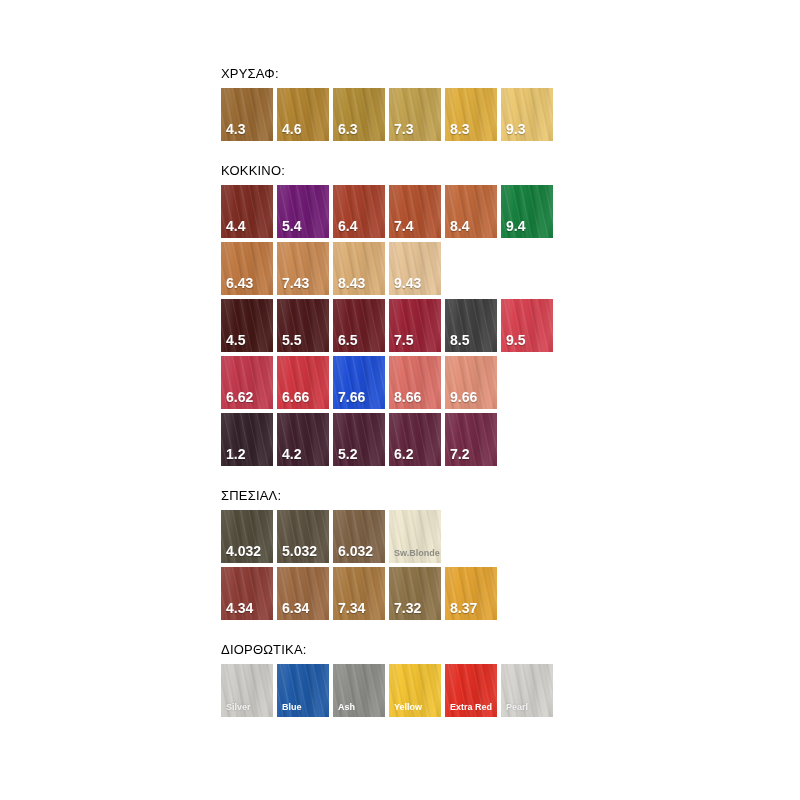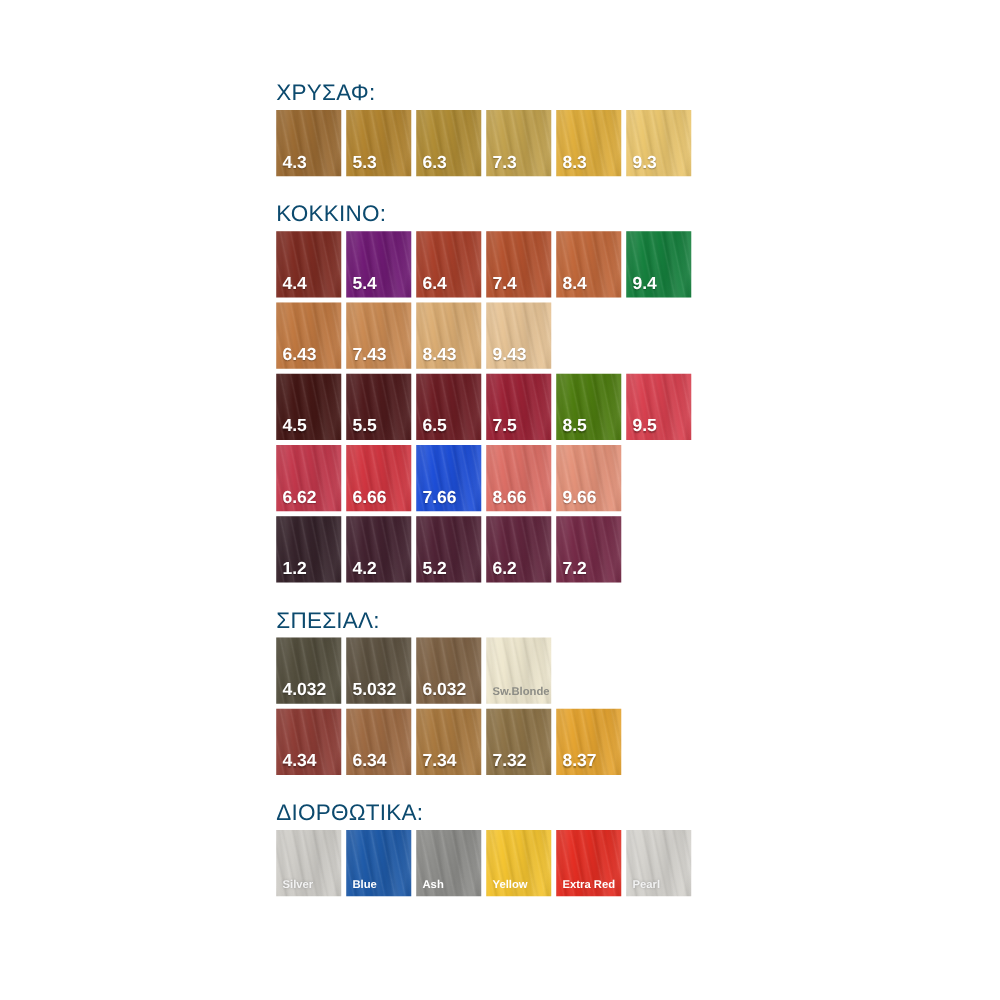--- a/index.html
+++ b/index.html
@@ -24,23 +24,23 @@
   .chart-inner {
     position: absolute;
     left: 221px;
     top: 66px;
     width: 400px;
   }
   .section { margin: 0; }
   .section + .section { margin-top: 22px; }
   .section-title {
     font-family: "Liberation Sans", sans-serif;
-    font-size: 18px;
+    font-size: 13px;
     line-height: 16px;
-    color: #0c4a6e;
+    color: #000000;
     letter-spacing: 0.2px;
     margin: 0 0 6px 0;
     white-space: nowrap;
   }
   .swatch-row {
     display: flex;
     flex-direction: row;
     gap: 4px;
     margin-bottom: 4px;
   }
@@ -127,21 +127,21 @@
         <div class="section-title">ΧΡΥΣΑΦ:</div>
         <div class="swatch-row">
           <div class="swatch" title="4.3" style="background: rgb(154, 106, 50);">
             <div class="strands"></div>
             <div class="sheen"></div>
             <div class="swatch-label">4.3</div>
           </div>
           <div class="swatch" title="5.3" style="background: rgb(178, 132, 47);">
             <div class="strands"></div>
             <div class="sheen"></div>
-            <div class="swatch-label">5.3</div>
+            <div class="swatch-label">4.6</div>
           </div>
           <div class="swatch" title="6.3" style="background: rgb(176, 140, 52);">
             <div class="strands"></div>
             <div class="sheen"></div>
             <div class="swatch-label">6.3</div>
           </div>
           <div class="swatch" title="7.3" style="background: rgb(194, 162, 78);">
             <div class="strands"></div>
             <div class="sheen"></div>
             <div class="swatch-label">7.3</div>
@@ -228,21 +228,21 @@
           <div class="swatch" title="6.5" style="background: rgb(109, 29, 36);">
             <div class="strands"></div>
             <div class="sheen"></div>
             <div class="swatch-label">6.5</div>
           </div>
           <div class="swatch" title="7.5" style="background: rgb(155, 33, 53);">
             <div class="strands"></div>
             <div class="sheen"></div>
             <div class="swatch-label">7.5</div>
           </div>
-          <div class="swatch" title="8.5" style="background: #4d7c0f; text-align: center;">
+          <div class="swatch" title="8.5" style="background: #404040; text-align: center;">
             <div class="strands"></div>
             <div class="sheen"></div>
             <div class="swatch-label">8.5</div>
           </div>
           <div class="swatch" title="9.5" style="background: rgb(216, 64, 79);">
             <div class="strands"></div>
             <div class="sheen"></div>
             <div class="swatch-label">9.5</div>
           </div>
         </div>

